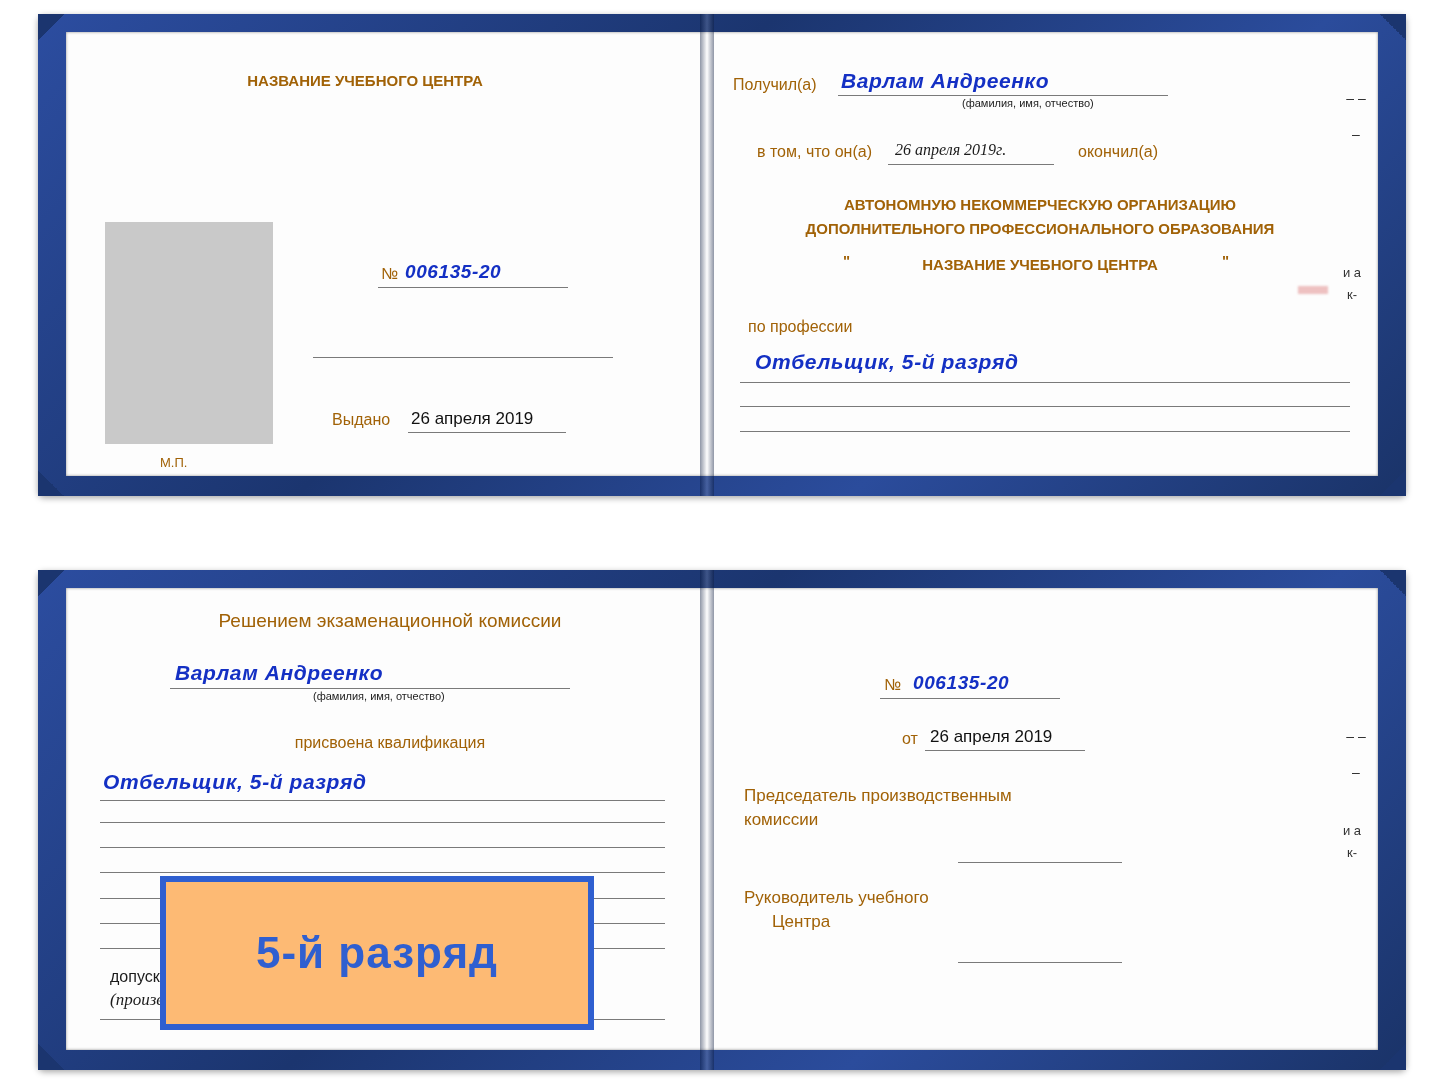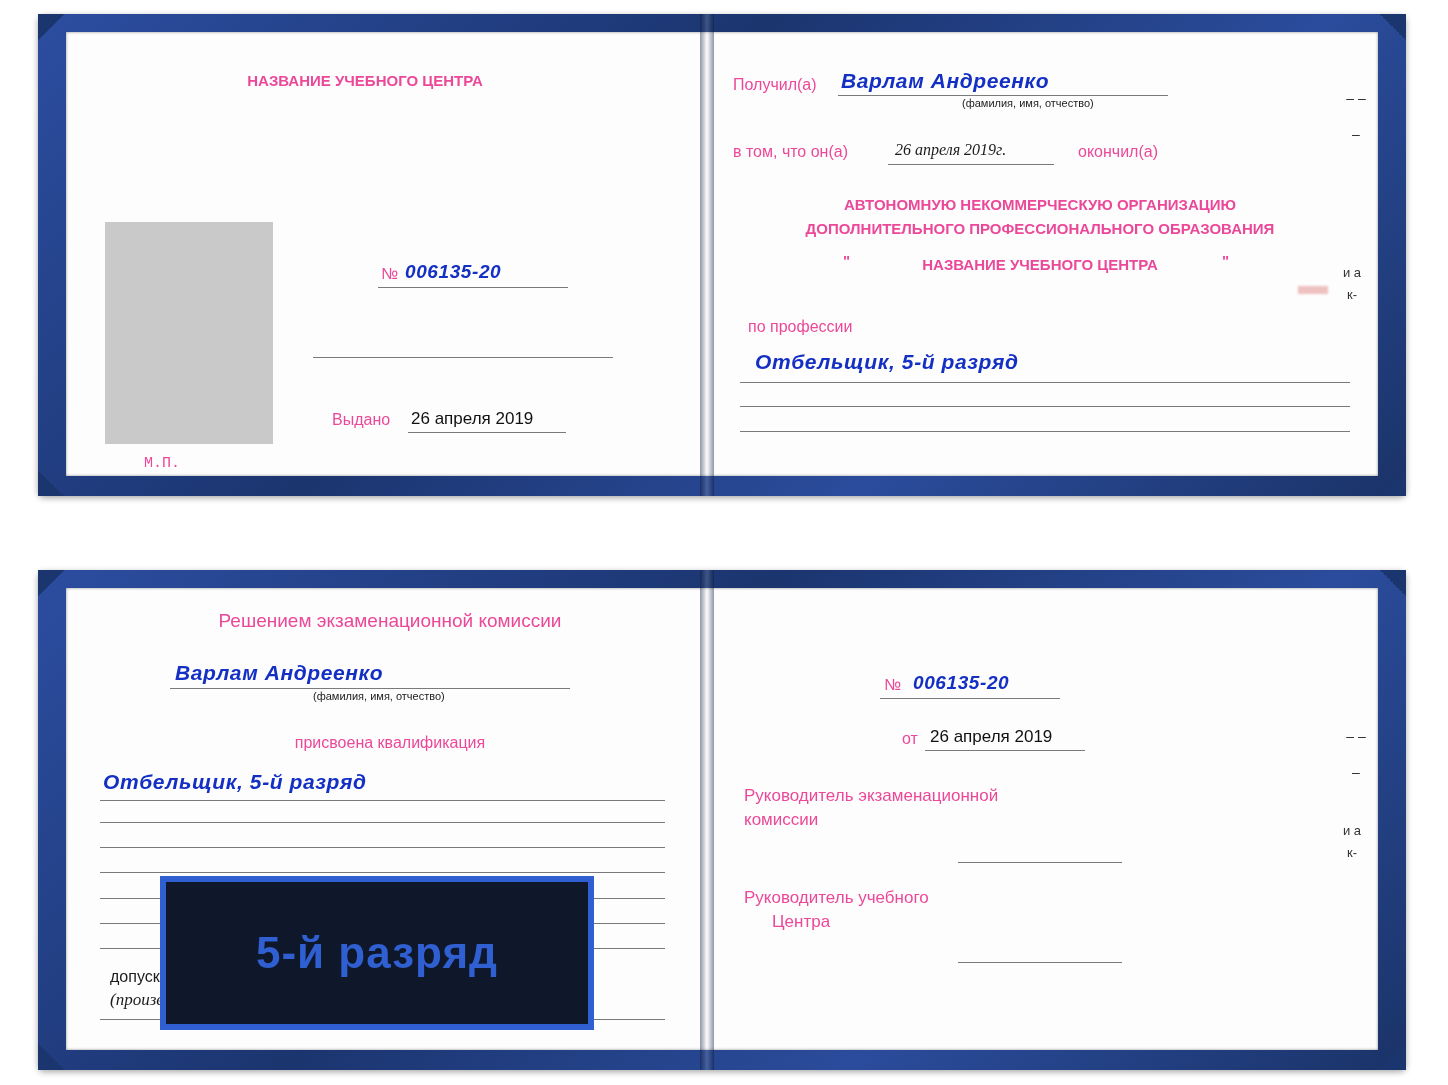--- a/index.html
+++ b/index.html
@@ -47,21 +47,21 @@
     position: absolute;
     width: 26px;
     height: 26px;
     background: linear-gradient(135deg, #1b356f 50%, rgba(255,255,255,0) 50%);
   }
 
   
   .t {
     position: absolute;
     white-space: pre;
-    color: #ec4899;
+    color: #a16207;
     font-size: 15px;
   }
   .bold { font-weight: bold; }
   .center { text-align: center; }
   .hand {
     font-family: Liberation Sans, sans-serif;
     color: #1430c4;
     font-style: italic;
     font-weight: bold;
     letter-spacing: 0.6px;
@@ -85,21 +85,21 @@
     background: #c9c9c9;
   }
   .caption {
     position: absolute;
     font-size: 11px;
     color: #222;
   }
   .callout {
     position: absolute;
     border: 6px solid #2f5fd0;
-    background: #0f172a;
+    background: #fdba74;
     display: flex;
     align-items: center;
     justify-content: center;
   }
   .callout span {
     font-size: 44px;
     font-weight: bold;
     color: #2f5fd0;
     letter-spacing: 1px;
   }
@@ -152,28 +152,28 @@
   <div class="t" style="left:381px; top:265px; font-size:16px;">№</div>
   <div class="t hand" style="left:405px; top:261px; font-size:19px;">006135-20</div>
   <div class="rule" style="left:378px; top:287px; width:190px;"></div>
 
   <div class="rule" style="left:313px; top:357px; width:300px;"></div>
 
   <div class="t" style="left:332px; top:411px; font-size:16px;">Выдано</div>
   <div class="t typed" style="left:411px; top:409px; font-size:17px;">26 апреля 2019</div>
   <div class="rule" style="left:408px; top:432px; width:158px;"></div>
 
-  <div class="t" style="left:144px; top:455px; font-size:15px;font-family:Liberation Mono, monospace;">М.П.</div>
+  <div class="t" style="left:160px; top:455px; font-size:13px;">М.П.</div>
 
   <div class="t" style="left:733px; top:76px; font-size:16px;">Получил(а)</div>
   <div class="t hand" style="left:841px; top:69px; font-size:21px;">Варлам Андреенко</div>
   <div class="rule" style="left:838px; top:95px; width:330px;"></div>
   <div class="caption" style="left:962px; top:97px;">(фамилия, имя, отчество)</div>
 
-  <div class="t" style="left:733px; top:143px; font-size:16px;">в том, что он(а)</div>
+  <div class="t" style="left:757px; top:143px; font-size:16px;">в том, что он(а)</div>
   <div class="t ink" style="left:895px; top:141px; font-size:16px;">26 апреля 2019г.</div>
   <div class="rule" style="left:888px; top:164px; width:166px;"></div>
   <div class="t" style="left:1078px; top:143px; font-size:16px;">окончил(а)</div>
 
   <div class="t bold center" style="left:720px; top:220px; width:640px; font-size:15px;">ДОПОЛНИТЕЛЬНОГО ПРОФЕССИОНАЛЬНОГО ОБРАЗОВАНИЯ</div>
   <div class="t bold center" style="left:740px; top:196px; width:600px; font-size:15px;">АВТОНОМНУЮ НЕКОММЕРЧЕСКУЮ ОРГАНИЗАЦИЮ</div>
   <div class="t bold" style="left:843px; top:252px; font-size:15px;">"</div>
   <div class="t bold center" style="left:760px; top:256px; width:560px; font-size:15px;">НАЗВАНИЕ УЧЕБНОГО ЦЕНТРА</div>
   <div class="t bold" style="left:1222px; top:252px; font-size:15px;">"</div>
 
@@ -229,21 +229,21 @@
 
 
   <div class="t" style="left:884px; top:676px; font-size:16px;">№</div>
   <div class="t hand" style="left:913px; top:672px; font-size:19px;">006135-20</div>
   <div class="rule" style="left:880px; top:698px; width:180px;"></div>
 
   <div class="t" style="left:902px; top:730px; font-size:16px;">от</div>
   <div class="t typed" style="left:930px; top:727px; font-size:17px;">26 апреля 2019</div>
   <div class="rule" style="left:925px; top:750px; width:160px;"></div>
 
-  <div class="t" style="left:744px; top:786px; font-size:17px;">Руководитель экзаменационной</div>
+  <div class="t" style="left:744px; top:786px; font-size:17px;">Председатель производственным</div>
   <div class="t" style="left:744px; top:810px; font-size:17px;">комиссии</div>
   <div class="rule" style="left:958px; top:862px; width:164px;"></div>
 
   <div class="t" style="left:744px; top:888px; font-size:17px;">Руководитель учебного</div>
   <div class="t" style="left:744px; top:912px; font-size:17px;margin-left:28px;">Центра</div>
   <div class="rule" style="left:958px; top:962px; width:164px;"></div>
 
   <div class="edge-dashes" style="left:1346px; top:718px; width:20px;">–
 –
 –</div>

